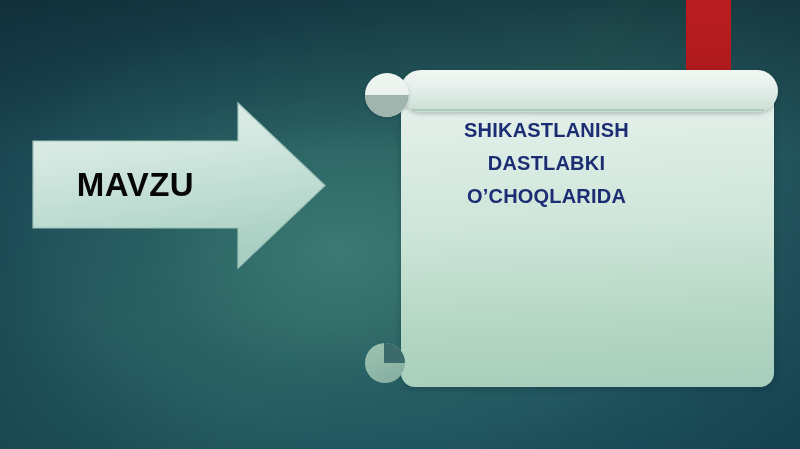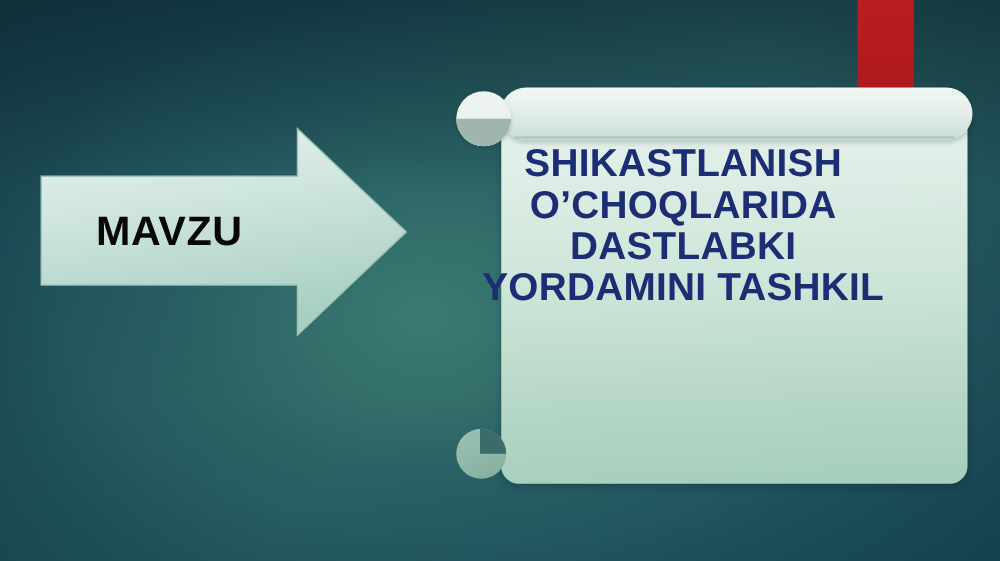--- a/index.html
+++ b/index.html
@@ -162,21 +162,21 @@
     height: 20px;
     background: #3b6b6a;
   }
 
   .scroll-text {
     position: absolute;
     left: 16px;
     top: 52px;
     width: 341px;
     text-align: center;
-    font-size: 31px;
+    font-size: 20px;
     line-height: 33px;
     font-weight: bold;
     color: #1c2d73;
     letter-spacing: 0.2px;
   }
 </style>
 </head>
 <body>
 
 <div class="slide">
@@ -209,20 +209,19 @@
 
     <div class="scroll-body"></div>
     <div class="scroll-roll"></div>
     <div class="scroll-roll-seam"></div>
 
     <div class="curl-top"></div>
     <div class="curl-bottom"></div>
 
     <div class="scroll-text">
       <div>SHIKASTLANISH</div>
+      <div>DASTLABKI</div>
       <div>O’CHOQLARIDA</div>
-      <div>DASTLABKI</div>
-      <div>YORDAMINI TASHKIL</div>
     </div>
 
   </div>
 
 </div>
 
 </body></html>

